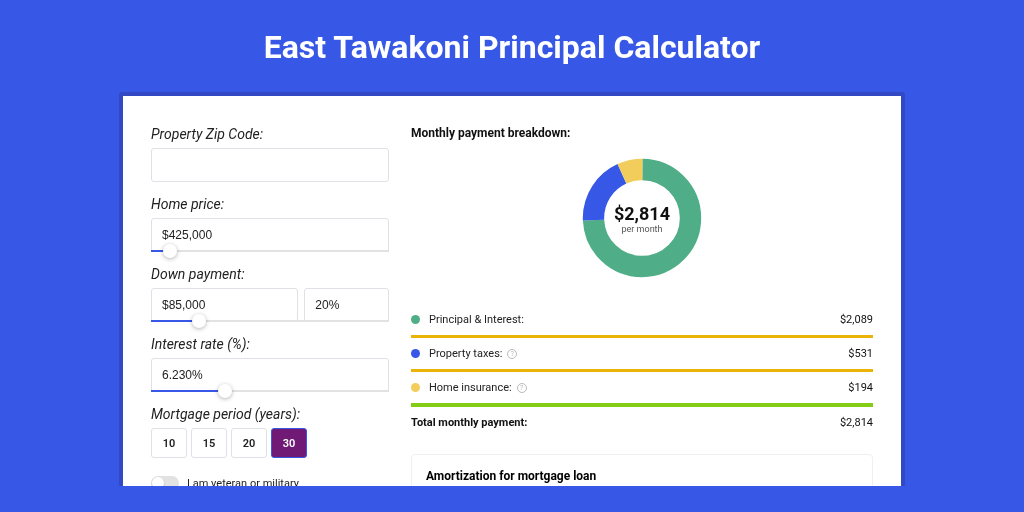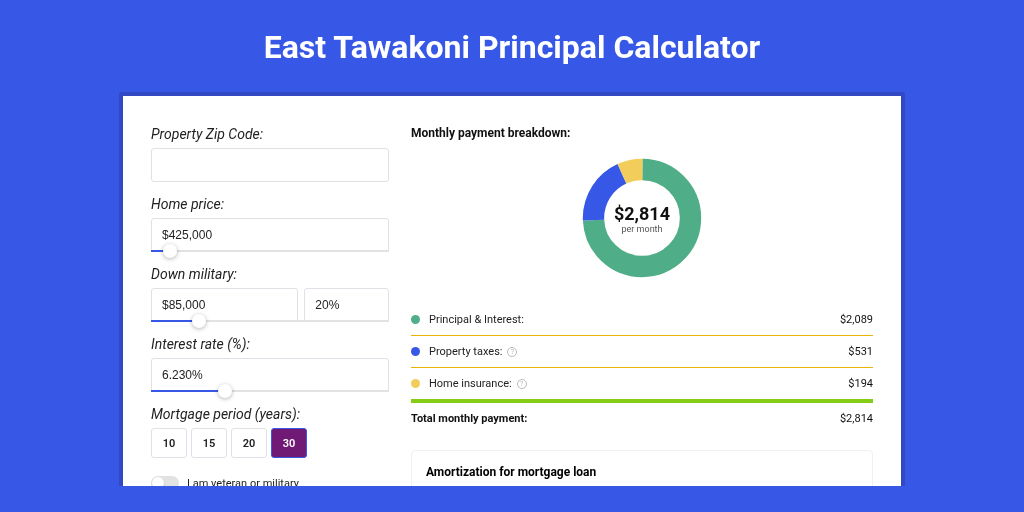--- a/index.html
+++ b/index.html
@@ -159,21 +159,21 @@
     left: 50%;
     transform: translate(-50%, -50%);
     text-align: center;
   }
   .donut-amount { font-size: 18px; font-weight: 700; color: #111; }
   .donut-sub { font-size: 9px; color: #555; }
   .breakdown-row {
     display: flex;
     align-items: center;
     padding: 9px 0;
-    border-top: 1px solid #eab308;
+    border-top: 3px solid #eab308;
     font-size: 11px;
   }
   .breakdown-row:first-of-type { border-top: none; }
   .dot {
     width: 9px;
     height: 9px;
     border-radius: 50%;
     margin-right: 9px;
     flex-shrink: 0;
   }
@@ -230,21 +230,21 @@
       <label class="label">Home price:</label>
       <input class="input" value="$425,000" style="">
       <div class="slider-wrap">
         <div class="slider-track"></div>
         <div class="slider-fill" style="width:8%"></div>
         <div class="slider-thumb" style="left:8%"></div>
       </div>
     </div>
 
     <div class="field">
-      <label class="label">Down military:</label>
+      <label class="label">Down payment:</label>
       <div class="row2">
         <input class="input" value="$85,000" style="">
         <input class="input" value="20%" style="">
       </div>
       <div class="slider-wrap">
         <div class="slider-track"></div>
         <div class="slider-fill" style="width:20%"></div>
         <div class="slider-thumb" style="left:20%"></div>
       </div>
     </div>

